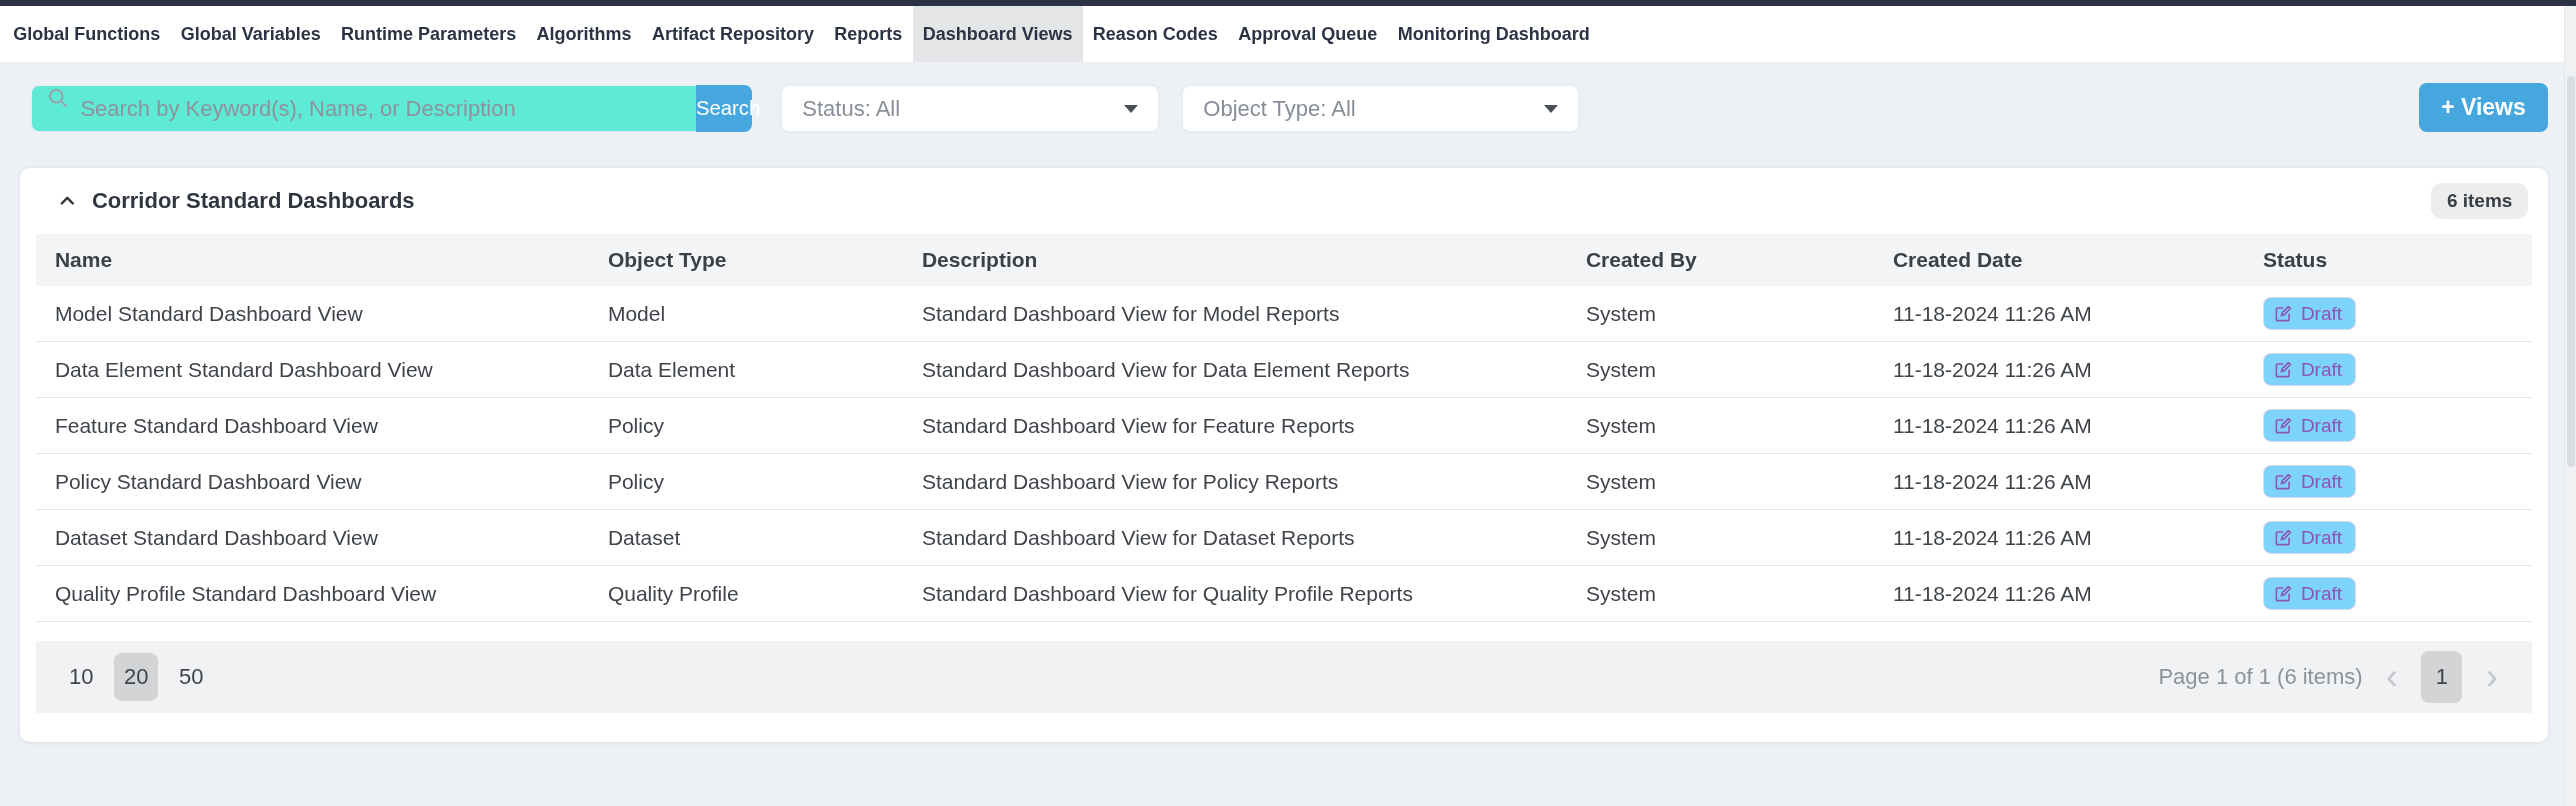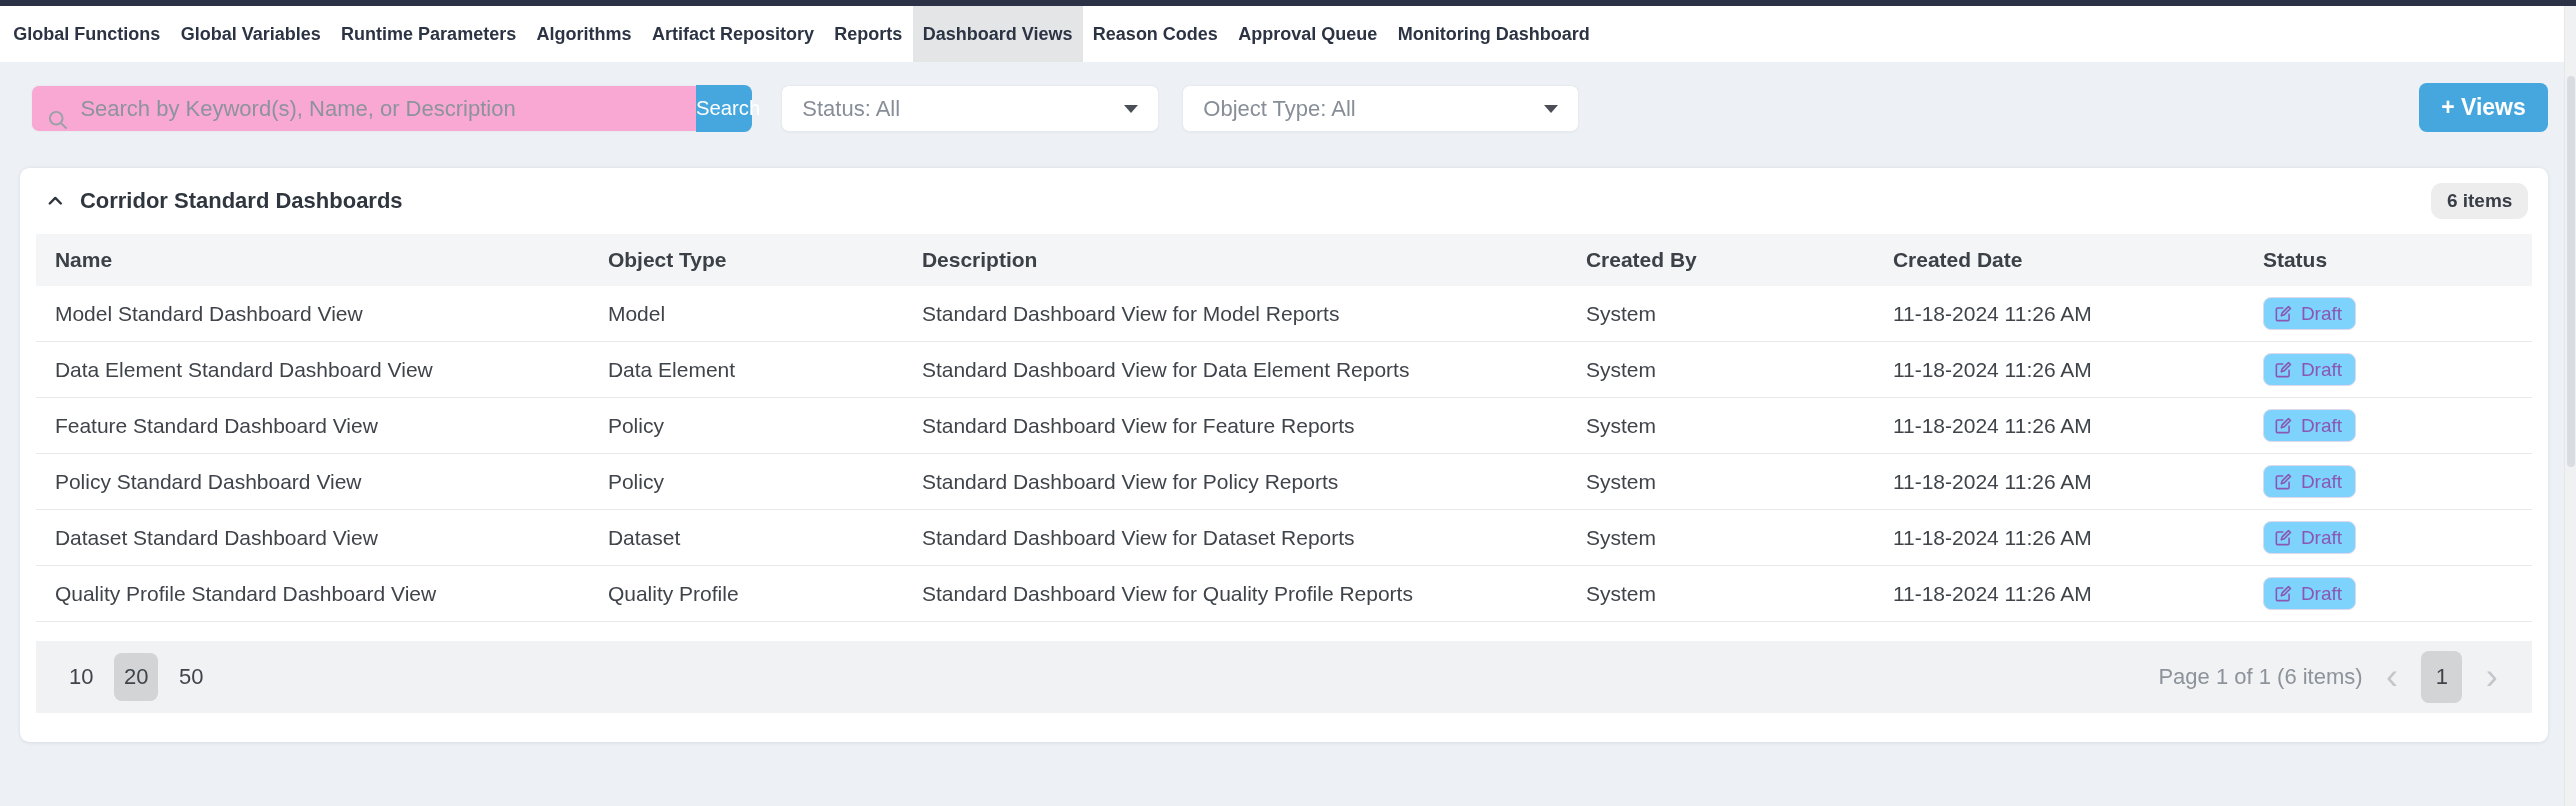--- a/index.html
+++ b/index.html
@@ -25,22 +25,22 @@
   }
   .nav-tab.selected { background:#e4e5e7; }
 
   
   .toolbar { position:absolute; left:0; top:63px; width:2576px; height:86px; }
   .search-wrap {
     position:absolute; left:31px; top:22px; width:721px; height:47px;
     display:flex; align-items:stretch;
   }
   .search-input-box {
-    flex:1; background:#f9a8d4; border:0.8px solid #e9ecef; border-right:none;
-    border-radius:7.8px 0 0 7.8px; display:flex; align-items:flex-end; padding-left:14px;
+    flex:1; background:#5eead4; border:0.8px solid #e9ecef; border-right:none;
+    border-radius:7.8px 0 0 7.8px; display:flex; align-items:flex-start; padding-left:14px;
   }
   .search-input {
     border:none; outline:none; flex:1; height:100%;
     font-family:"Liberation Sans",sans-serif; font-size:22px; color:#3f444b;
     background:transparent; padding-left:11px;
   }
   .search-input::placeholder { color:#8d939c; }
   .search-btn {
     width:56px; background:#45a7dd; color:#fff; border:none; border-radius:0 7.8px 7.8px 0;
     font-family:"Liberation Sans",sans-serif; font-size:20.3px; font-weight:400; cursor:pointer;
@@ -62,21 +62,21 @@
     background:#45a7dd; color:#fff; border:none; border-radius:7.8px;
     font-family:"Liberation Sans",sans-serif; font-size:23px; font-weight:700; cursor:pointer;
   }
 
   
   .card {
     position:absolute; left:20.3px; top:168px; width:2528px; height:574px;
     background:#ffffff; border-radius:9.4px; box-shadow:0 0.8px 3.9px rgba(40,50,70,.10);
   }
   .card-header {
-    position:absolute; left:0; top:0; right:0; height:66px;
+    position:absolute; left:12px; top:0; right:0; height:66px;
     display:flex; align-items:center; padding:0 20.3px 0 22px;
   }
   .collapse-btn { display:flex; align-items:center; cursor:pointer; margin-right:11px; }
   .card-title { font-size:22px; font-weight:700; color:#30363f; }
   .count-badge {
     margin-left:auto; background:#ededee; border-radius:11px; padding:7px 15.6px;
     font-size:19px; font-weight:700; color:#383e46;
   }
 
   

